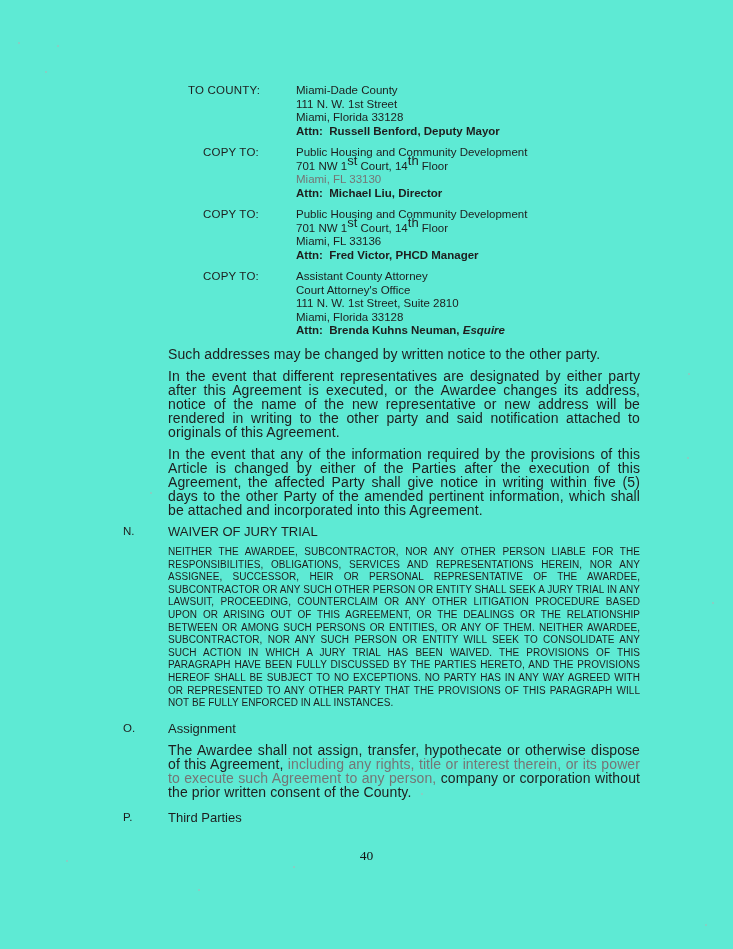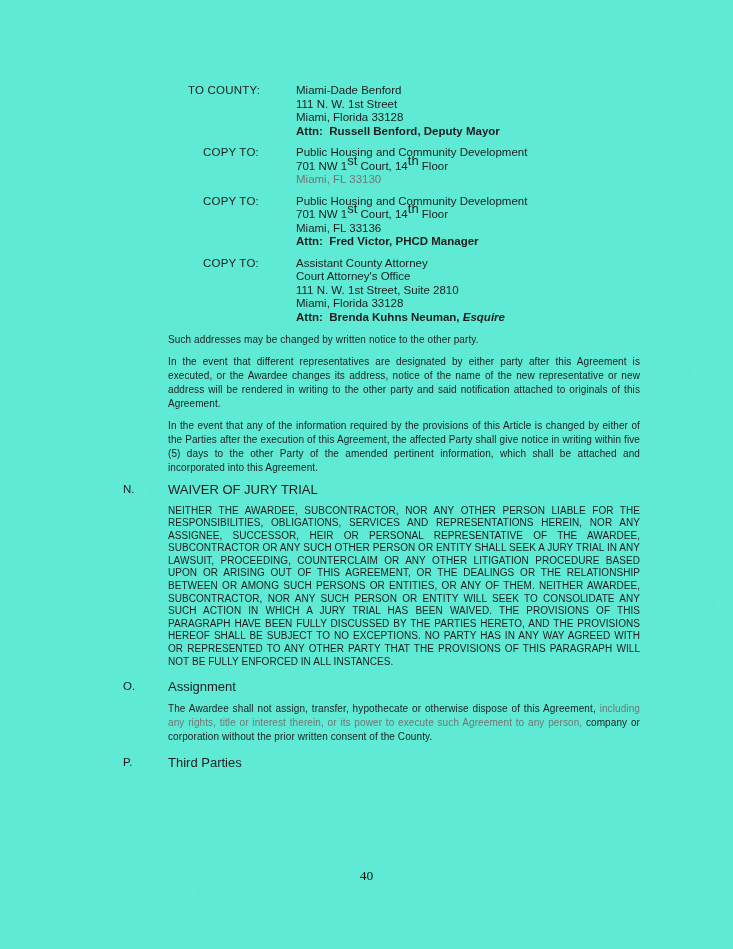--- a/index.html
+++ b/index.html
@@ -15,64 +15,65 @@
   .addr-block { display:flex; margin-bottom:8px; font-size:11.5px; line-height:13.5px; }
   .addr-block:last-child { margin-bottom:0; }
   .addr-label { width:128px; flex:none; padding-left:20px; box-sizing:border-box; letter-spacing:0.2px; }
   .addr-block.copy .addr-label { padding-left:35px; }
   .addr-content { flex:1; }
   .addr-line sup { font-size:13px; line-height:0; vertical-align:5px; }
   .addr-line.attn { font-weight:bold; white-space:pre-wrap; }
   .addr-line .it { font-style:italic; }
 
   
-  .para { margin:0 0 8px 0; font-size:10px; line-height:14px; text-align:justify; letter-spacing:0.1px; }
+  .para { margin:0 0 8px 0; font-size:14px; line-height:14px; text-align:justify; letter-spacing:0.1px; }
   .single { text-align:left; }
 
   
   .section { position:relative; }
   .sec-letter { position:absolute; left:-45px; top:0; font-size:11.5px; line-height:13.5px; }
   .sec-heading { font-size:13px; line-height:13.5px; margin:0 0 8px 0; }
   .sec-body { margin-bottom:12px; }
   .caps-body { font-size:10px; line-height:12.6px; letter-spacing:0.05px; }
 
   .faded { color:#757575; filter:blur(0.35px); }
 
   
   .footer {
-    position:absolute; top:868px; left:0; width:733px; text-align:center;
+    position:absolute; top:848px; left:0; width:733px; text-align:center;
     font-family:"Liberation Serif", serif; font-size:13.5px; color:#151515;
   }
 
   
   .speck { position:absolute; width:2px; height:2px; border-radius:50%; background:#b4b4b4; opacity:0.65; }
 </style>
 </head>
 <body>
 
 <div class="page">
 
   <div class="content">
 
     <div class="addr-section" id="addr-root">
         <div class="addr-block">
           <div class="addr-label">TO COUNTY:</div>
           <div class="addr-content">
-            <div class="addr-line"><span>Miami-Dade Benford</span></div>
+            <div class="addr-line"><span>Miami-Dade County</span></div>
             <div class="addr-line"><span>111 N. W. 1st Street</span></div>
             <div class="addr-line"><span>Miami, Florida 33128</span></div>
             <div class="addr-line attn"><span>Attn:  Russell Benford, Deputy Mayor</span></div>
           </div>
         </div>
         <div class="addr-block copy">
           <div class="addr-label">COPY TO:</div>
           <div class="addr-content">
             <div class="addr-line"><span>Public Housing and Community Development</span></div>
             <div class="addr-line"><span>701 NW 1</span><sup>st</sup><span> Court, 14</span><sup>th</sup><span> Floor</span></div>
             <div class="addr-line"><span class="faded">Miami, FL 33130</span></div>
+            <div class="addr-line attn"><span>Attn:  Michael Liu, Director</span></div>
           </div>
         </div>
         <div class="addr-block copy">
           <div class="addr-label">COPY TO:</div>
           <div class="addr-content">
             <div class="addr-line"><span>Public Housing and Community Development</span></div>
             <div class="addr-line"><span>701 NW 1</span><sup>st</sup><span> Court, 14</span><sup>th</sup><span> Floor</span></div>
             <div class="addr-line"><span>Miami, FL 33136</span></div>
             <div class="addr-line attn"><span>Attn:  Fred Victor, PHCD Manager</span></div>
           </div>

